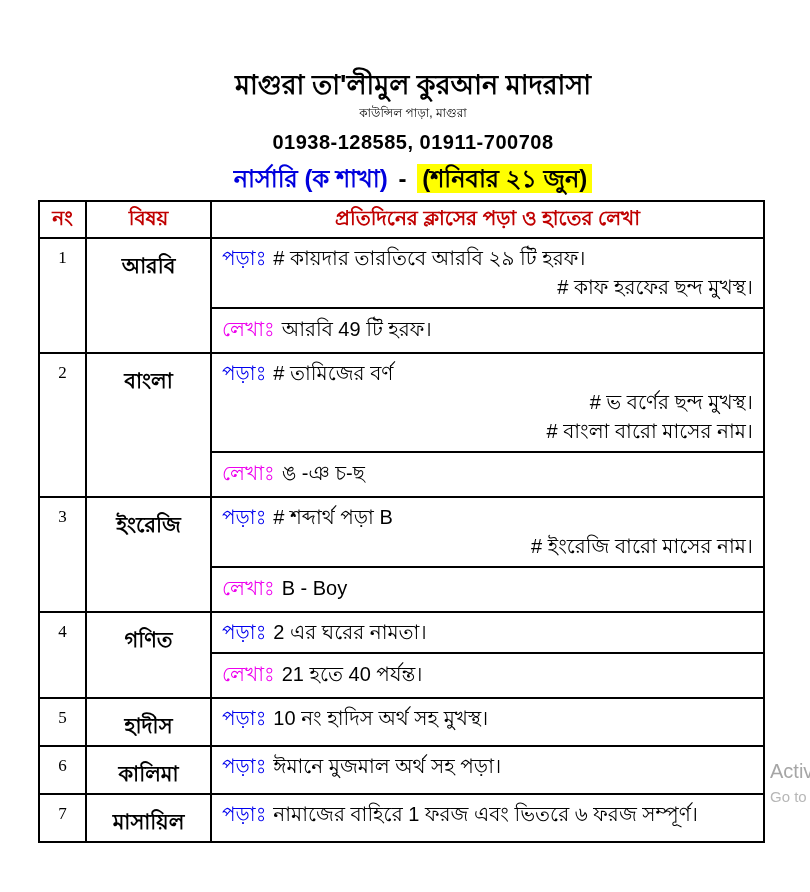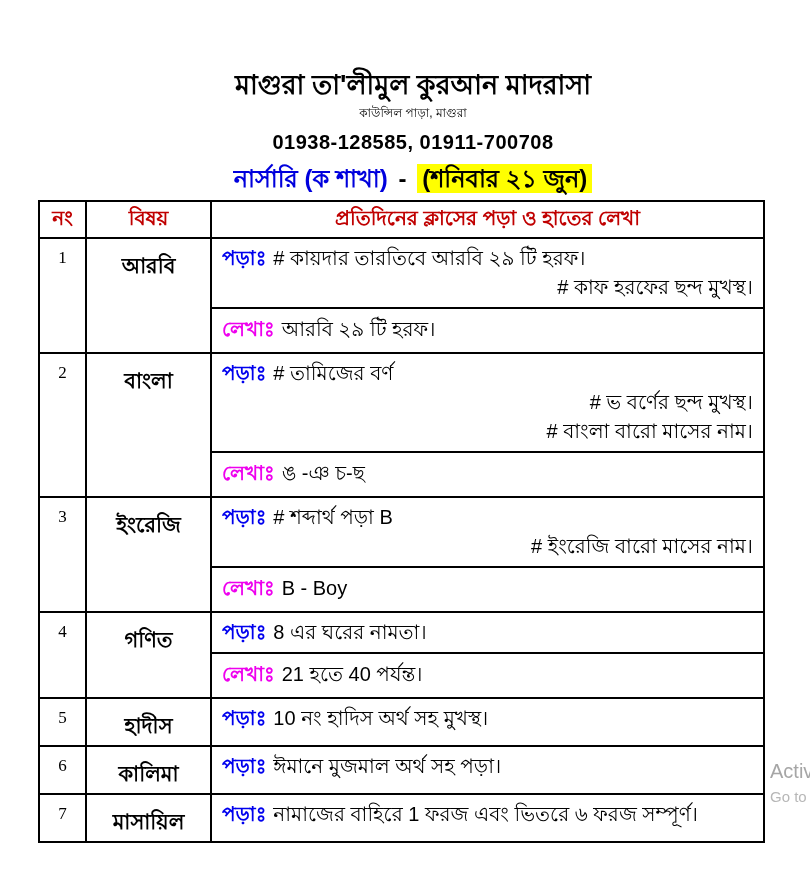--- a/index.html
+++ b/index.html
@@ -57,21 +57,21 @@
   td.cell-subject {
     text-align: center; vertical-align: top;
     padding-top: 11px; font-size: 21px; font-weight: 700;
   }
   td.cell-content {
     padding: 5px 10px; font-size: 20px; vertical-align: middle;
   }
   td.cell-read { vertical-align: top; }
   .line { line-height: 29px; white-space: nowrap; }
   .line.cont { padding-left: 46px; text-align: right; }
-  .lbl { font-weight: 700; margin-right: 7px; text-align: center; }
+  .lbl { font-weight: 400; margin-right: 7px; text-align: center; }
   .lbl-read  { color: var(--read-blue); }
   .lbl-write { color: var(--write-magenta); }
   td.cell-write { height: 40px; }
   td.cell-single { height: 40px; }
 
   
   .watermark { position: absolute; left: 770px; top: 760px; white-space: nowrap; }
   .wm1 { font-size: 20px; color: var(--watermark-gray); }
   .wm2 { font-size: 15px; color: #b7b7b7; margin-top: 5px; }
 </style>
@@ -105,21 +105,21 @@
     <tbody>
         <tr>
           <td class="cell-no" rowspan="2">1</td>
           <td class="cell-subject" rowspan="2">আরবি</td>
           <td class="cell-content cell-read">
             <div class="line"><span class="lbl lbl-read">পড়াঃ</span><span># কায়দার তারতিবে আরবি ২৯ টি হরফ।</span></div>
             <div class="line cont"># কাফ হরফের ছন্দ মুখস্থ।</div>
           </td>
         </tr>
         <tr>
-          <td class="cell-content cell-write"><span class="lbl lbl-write">লেখাঃ</span><span>আরবি ২৯ টি হরফ।</span></td>
+          <td class="cell-content cell-write"><span class="lbl lbl-write">লেখাঃ</span><span>আরবি 49 টি হরফ।</span></td>
         </tr>
         <tr>
           <td class="cell-no" rowspan="2">2</td>
           <td class="cell-subject" rowspan="2">বাংলা</td>
           <td class="cell-content cell-read">
             <div class="line"><span class="lbl lbl-read">পড়াঃ</span><span># তামিজের বর্ণ</span></div>
             <div class="line cont"># ভ বর্ণের ছন্দ মুখস্থ।</div>
             <div class="line cont"># বাংলা বারো মাসের নাম।</div>
           </td>
         </tr>
@@ -134,21 +134,21 @@
             <div class="line cont"># ইংরেজি বারো মাসের নাম।</div>
           </td>
         </tr>
         <tr>
           <td class="cell-content cell-write"><span class="lbl lbl-write">লেখাঃ</span><span>B - Boy</span></td>
         </tr>
         <tr>
           <td class="cell-no" rowspan="2">4</td>
           <td class="cell-subject" rowspan="2">গণিত</td>
           <td class="cell-content cell-read">
-            <div class="line"><span class="lbl lbl-read">পড়াঃ</span><span>8 এর ঘরের নামতা।</span></div>
+            <div class="line"><span class="lbl lbl-read">পড়াঃ</span><span>2 এর ঘরের নামতা।</span></div>
           </td>
         </tr>
         <tr>
           <td class="cell-content cell-write"><span class="lbl lbl-write">লেখাঃ</span><span>21 হতে 40 পর্যন্ত।</span></td>
         </tr>
         <tr>
           <td class="cell-no">5</td>
           <td class="cell-subject">হাদীস</td>
           <td class="cell-content cell-read cell-single">
             <div class="line"><span class="lbl lbl-read">পড়াঃ</span><span>10 নং হাদিস অর্থ সহ মুখস্থ।</span></div>

